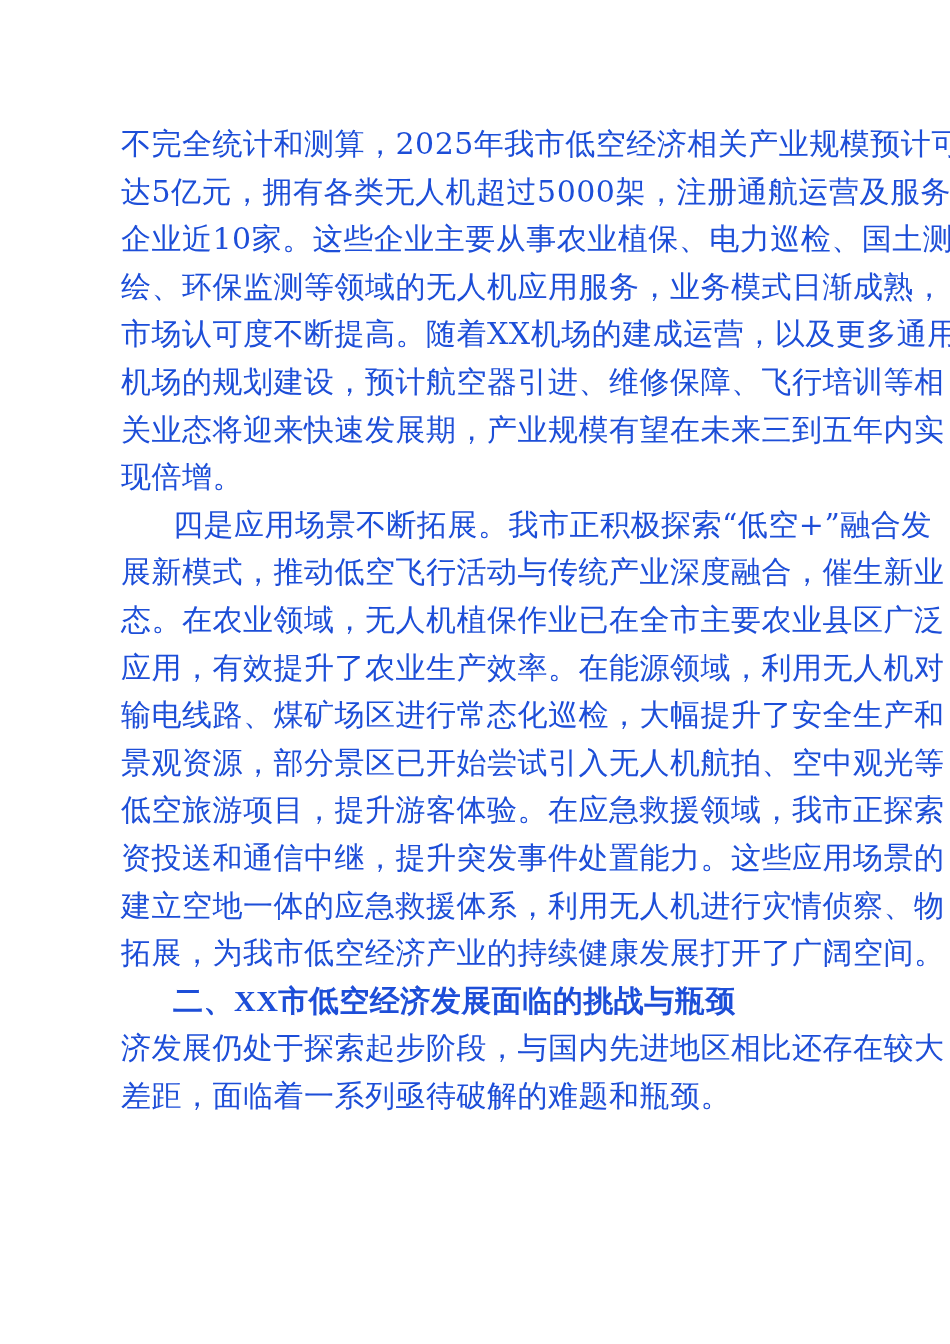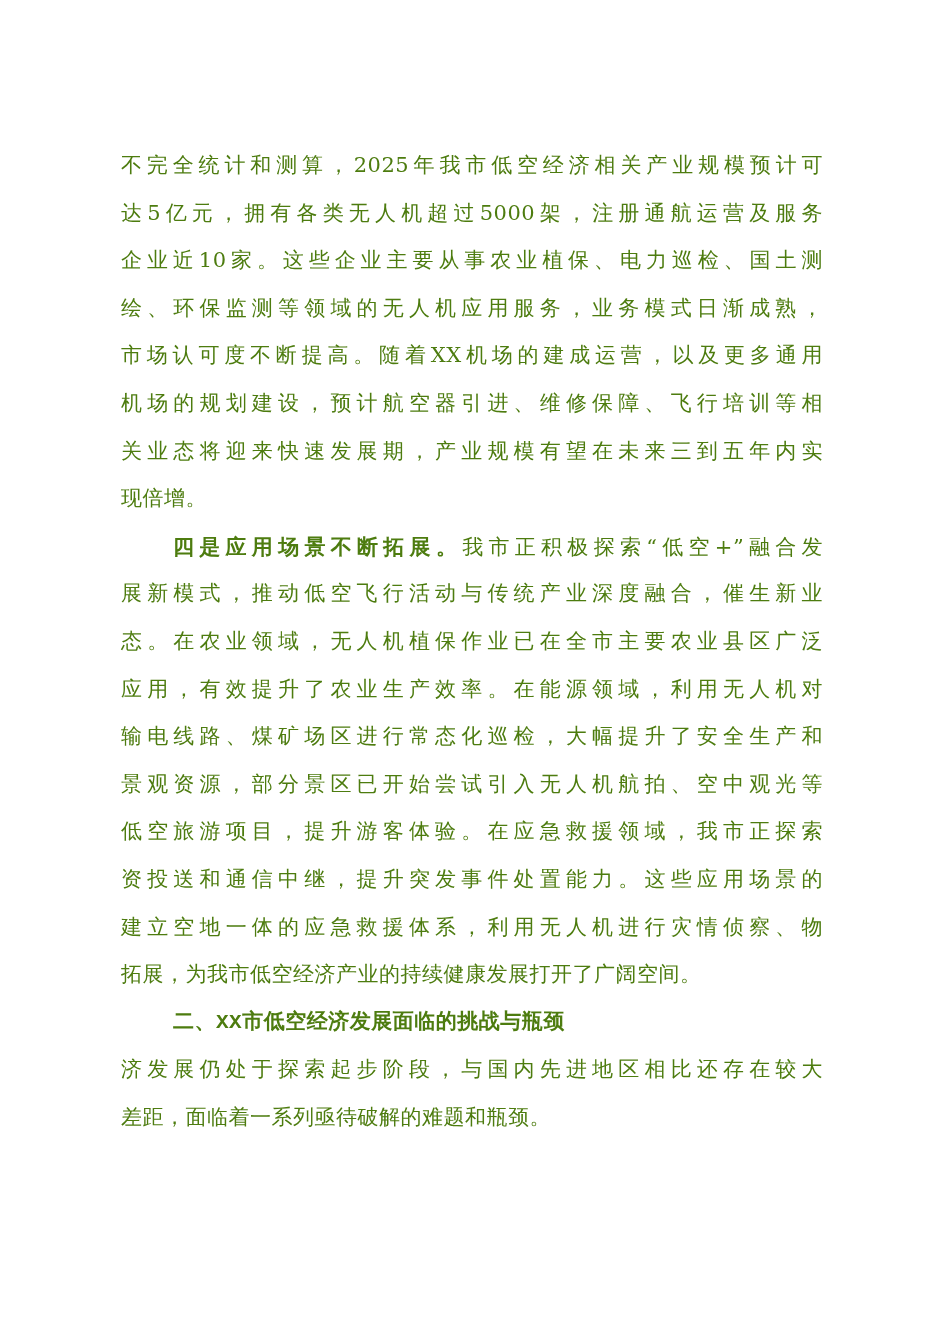--- a/index.html
+++ b/index.html
@@ -1,30 +1,30 @@
 <!DOCTYPE html>
 <html><head>
 <meta charset="utf-8">
 <style>
   html, body { margin: 0; padding: 0; background: #ffffff; }
   body { width: 950px; height: 1344px; position: relative; overflow: hidden; }
   .page {
-    position: absolute; left: 121px; top: 142px; width: 702px;
+    position: absolute; left: 121px; top: 120px; width: 702px;
     font-family: "DejaVu Serif", "Liberation Serif", serif;
-    color: #4d7c0f; font-size: 21px;
+    color: #1d4ed8; font-size: 30px;
   }
   .line {
     height: 47.6px; line-height: 47.6px; white-space: nowrap;
     text-align: justify; text-align-last: justify; letter-spacing: 0.5px;
   }
   .line.last { text-align-last: left; }
   .indent { padding-left: 52px; }
-  .bold { font-weight: bold; }
+  .bold { font-weight: normal; }
   .heading {
-    font-family: Liberation Mono, monospace;
+    font-family: Liberation Serif, serif;
     font-weight: bold; text-align-last: left; padding-left: 52px;
   }
 </style>
 </head>
 <body>
 
 <div class="page">
 
   <div>
     <div class="line">不完全统计和测算，2025年我市低空经济相关产业规模预计可</div>

